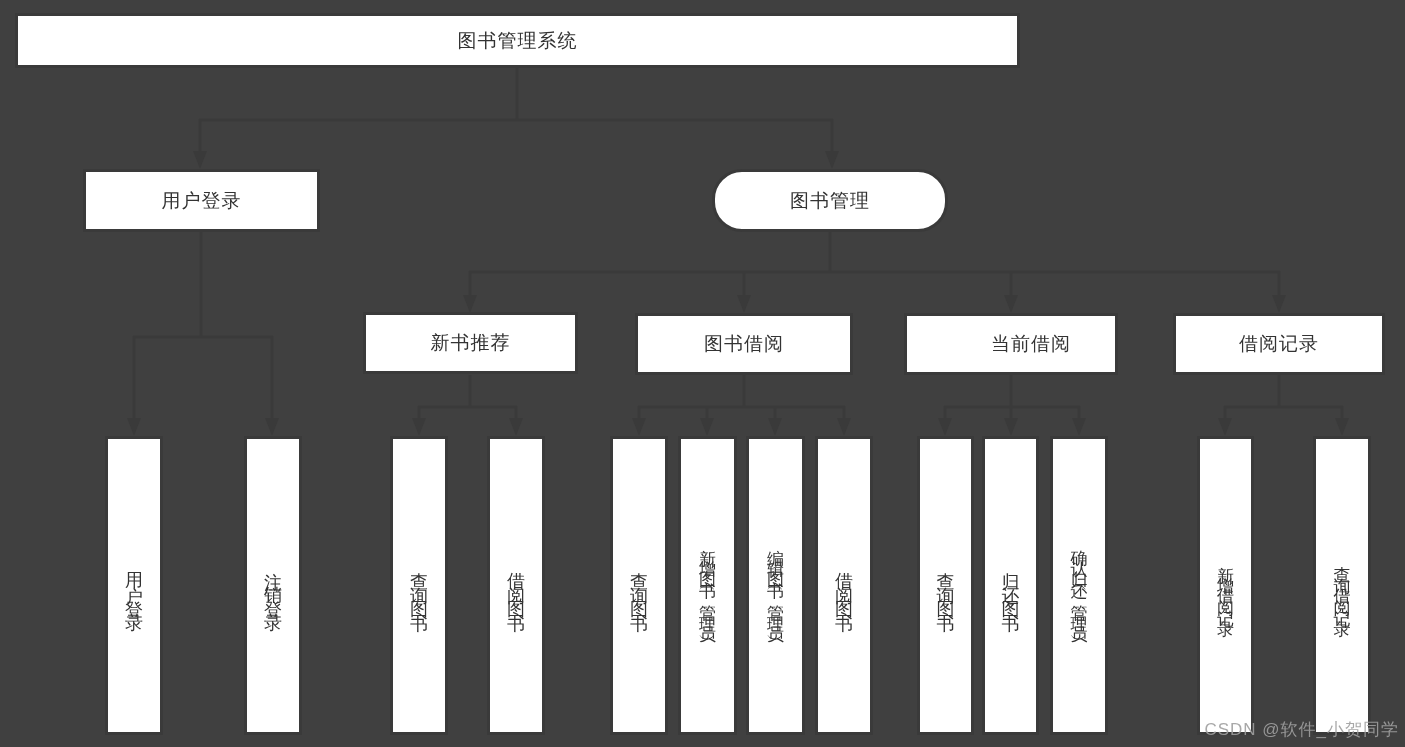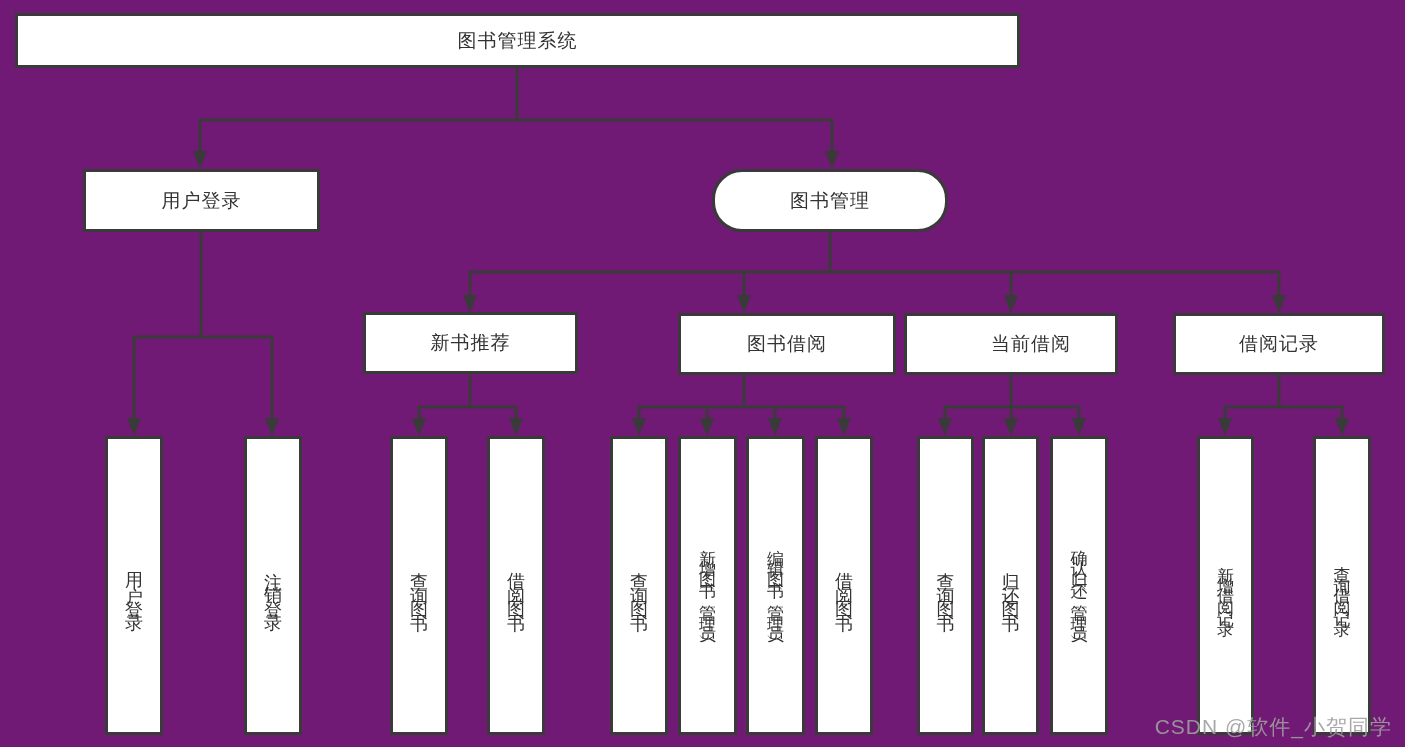--- a/index.html
+++ b/index.html
@@ -5,21 +5,21 @@
   html, body {
     margin: 0;
     padding: 0;
     background: #ffffff;
     font-family: "Liberation Sans", "DejaVu Sans", sans-serif;
   }
   .canvas {
     position: relative;
     width: 1405px;
     height: 747px;
-    background: #701a75;
+    background: #404040;
     overflow: hidden;
   }
   .wires {
     position: absolute;
     left: 0; top: 0;
     width: 1405px; height: 747px;
   }
   .node, .vnode {
     position: absolute;
     box-sizing: border-box;
@@ -42,23 +42,23 @@
     letter-spacing: 14px;
     top: 436px;
     height: 299px;
   }
   .vnode.long {
     letter-spacing: 11px;
     font-size: 17px;
   }
   .watermark {
     position: absolute;
-    right: 13px;
+    right: 6px;
     bottom: 6px;
-    font-size: 21px;
+    font-size: 17px;
     color: rgba(158, 158, 158, 0.9);
     letter-spacing: 1px;
     white-space: nowrap;
     pointer-events: none;
   }
 </style>
 </head>
 <body>
 
 <div class="canvas">
@@ -102,21 +102,21 @@
       <polygon points="1335,418 1349,418 1342,436"></polygon>
     </g>
   </svg>
 
   <div class="node" style="left:15px; top:13px; width:1005px; height:55px;">图书管理系统</div>
 
   <div class="node" style="left:83px; top:169px; width:237px; height:63px;">用户登录</div>
   <div class="node" style="left:712px; top:169px; width:236px; height:63px;border-radius:30px;">图书管理</div>
 
   <div class="node" style="left:363px; top:312px; width:215px; height:62px;">新书推荐</div>
-  <div class="node" style="left:635px; top:313px; width:218px; height:62px;margin-left:43px;">图书借阅</div>
+  <div class="node" style="left:635px; top:313px; width:218px; height:62px;">图书借阅</div>
   <div class="node" style="left:904px; top:313px; width:214px; height:62px;padding-left:40px;">当前借阅</div>
   <div class="node" style="left:1173px; top:313px; width:212px; height:62px;">借阅记录</div>
 
   <div class="vnode" style="left:105px; width:58px;">用户登录</div>
   <div class="vnode" style="left:244px; width:58px;">注销登录</div>
 
   <div class="vnode" style="left:390px; width:58px;">查询图书</div>
   <div class="vnode" style="left:487px; width:58px;">借阅图书</div>
 
   <div class="vnode" style="left:610px; width:58px;">查询图书</div>

